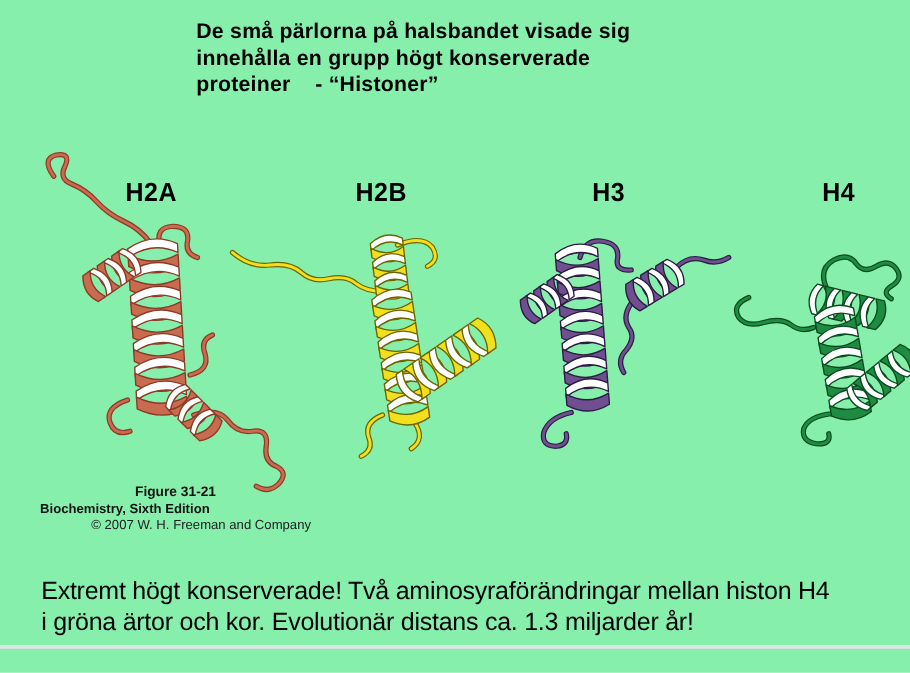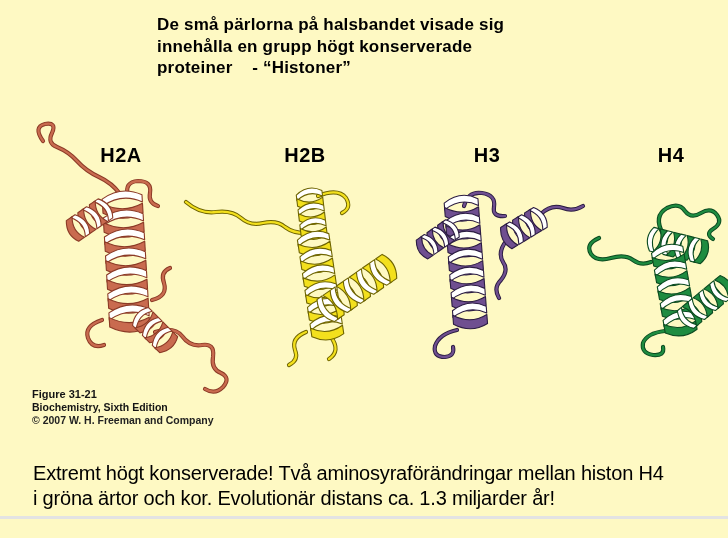--- a/index.html
+++ b/index.html
@@ -1,43 +1,43 @@
 <!DOCTYPE html>
 <html><head>
 <meta charset="utf-8">
 <style>
   html,body{margin:0;padding:0;}
   body{
     width:728px;height:538px;overflow:hidden;background:#ffffff;
     font-family:"Liberation Sans", sans-serif;
   }
-  .slide{position:relative;width:728px;height:538px;background:#fef9c3;}
+  .slide{position:relative;width:728px;height:538px;background:#86efac;}
   .slide-title{
     position:absolute;left:157px;top:14px;
     font-size:17px;font-weight:bold;line-height:21.5px;
     color:#000;white-space:pre;letter-spacing:0.2px;
   }
   .protein-label{
     position:absolute;top:143px;
     transform:translateX(-50%) scaleX(0.95);
     font-size:21px;font-weight:bold;color:#000;letter-spacing:0.5px;
     white-space:nowrap;
   }
   .label-0{left:121px;}
   .label-1{left:305px;}
   .label-2{left:487px;}
   .label-3{left:671px;}
   .ribbon-figure{position:absolute;left:0;top:0;}
   .figure-caption{
     position:absolute;left:32px;top:388px;
     font-size:10.5px;line-height:13px;color:#141414;
   }
-  .figure-caption .fig-num{font-weight:bold;font-size:11px;}
+  .figure-caption .fig-num{font-weight:bold;font-size:11px;text-align:center;}
   .figure-caption .book{font-weight:bold;}
-  .figure-caption .copyright{font-weight:bold;color:#222;}
+  .figure-caption .copyright{font-weight:normal;color:#222;margin-left:41px;}
   .slide-footer{
     position:absolute;left:33px;top:461px;
     font-size:20px;line-height:24.5px;color:#000;white-space:pre;
     letter-spacing:-0.2px;
   }
   .bottom-strip{
     position:absolute;left:0;top:516px;width:728px;height:3px;
     background:#e3e3e3;
   }
 </style>

